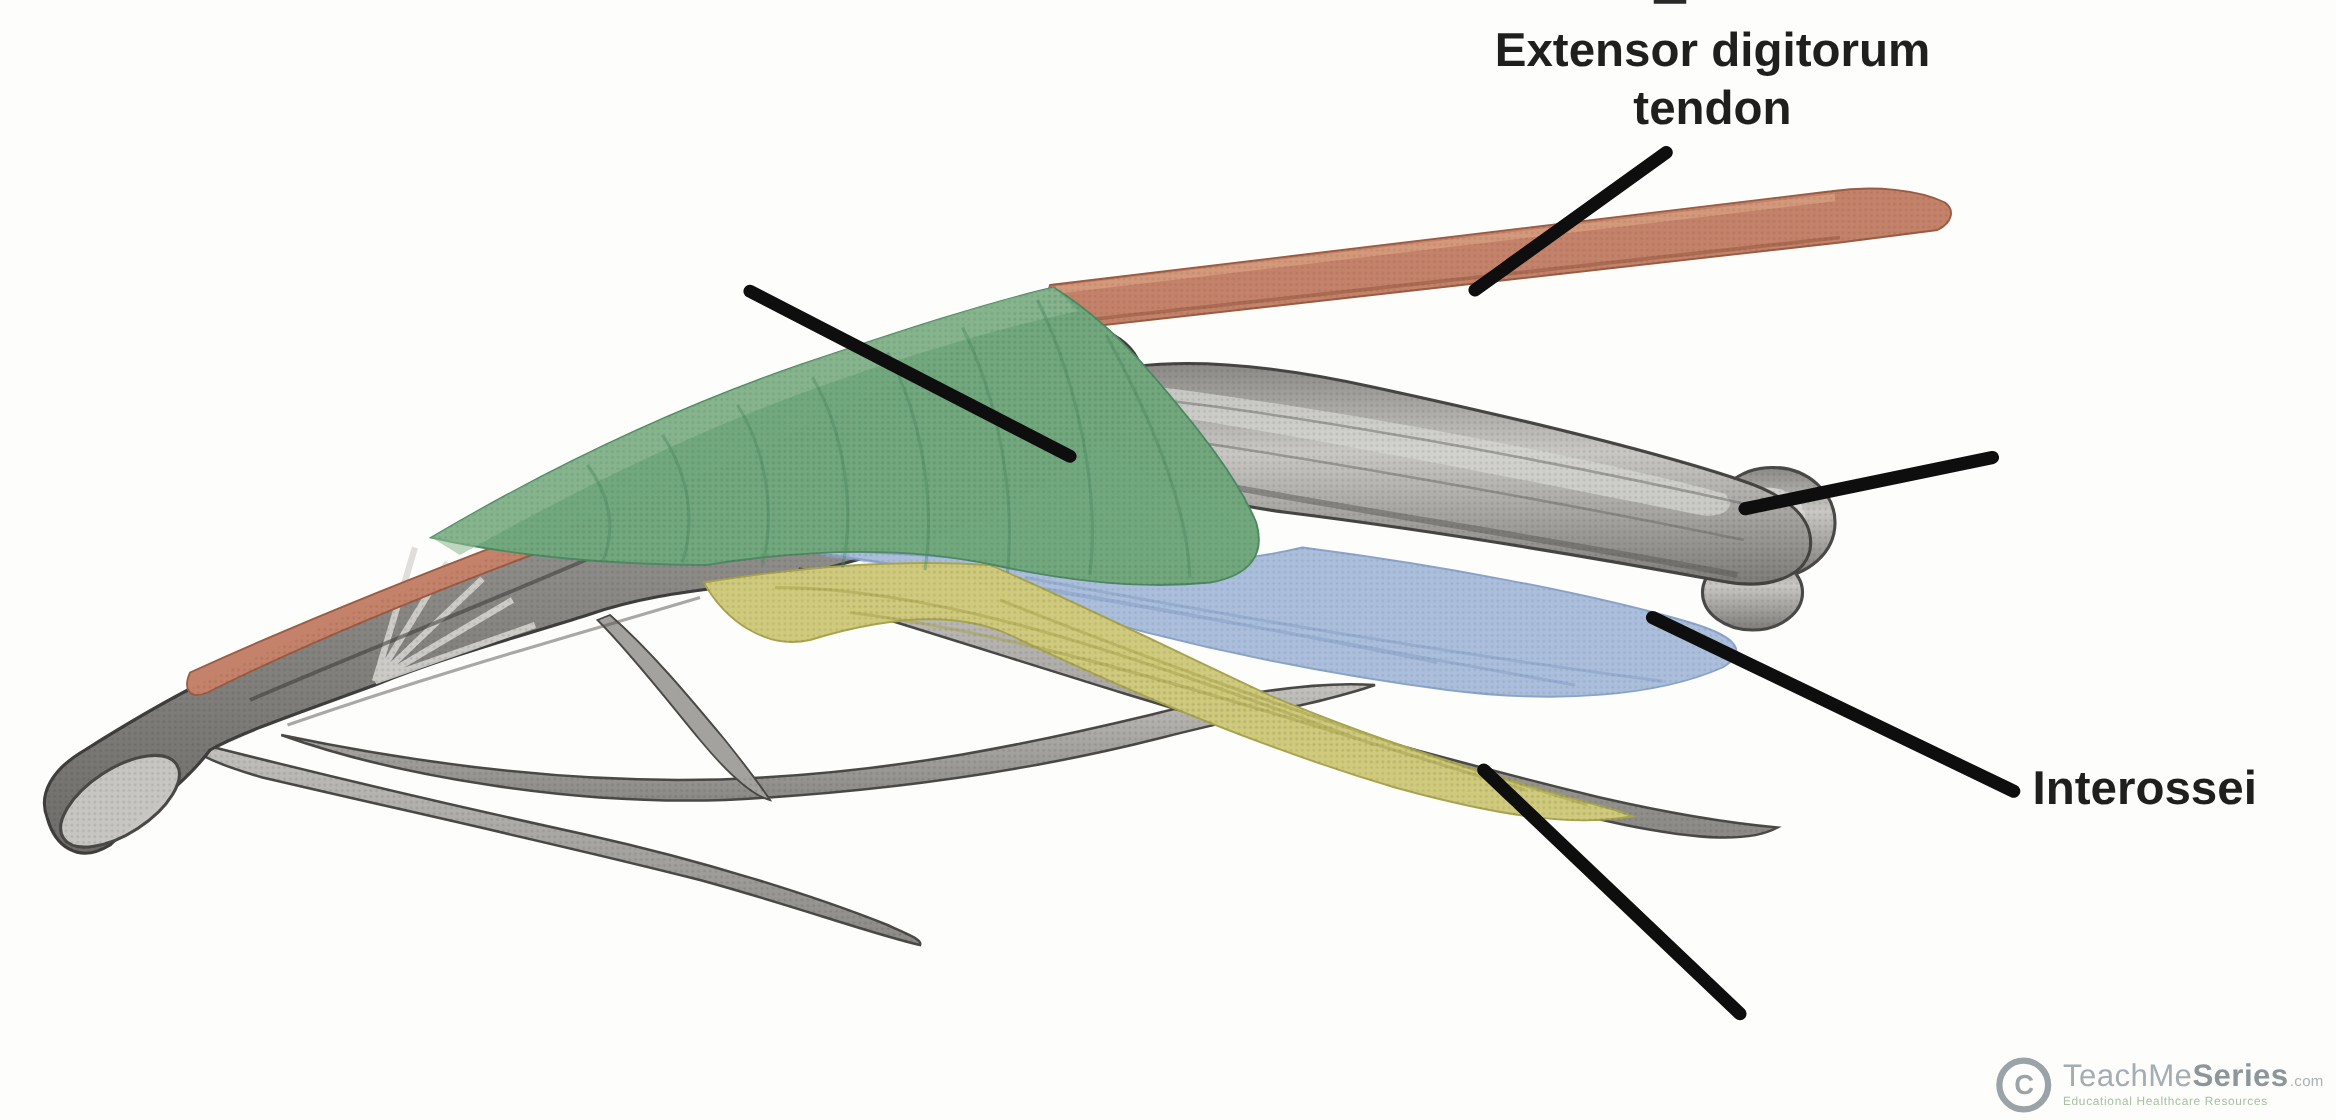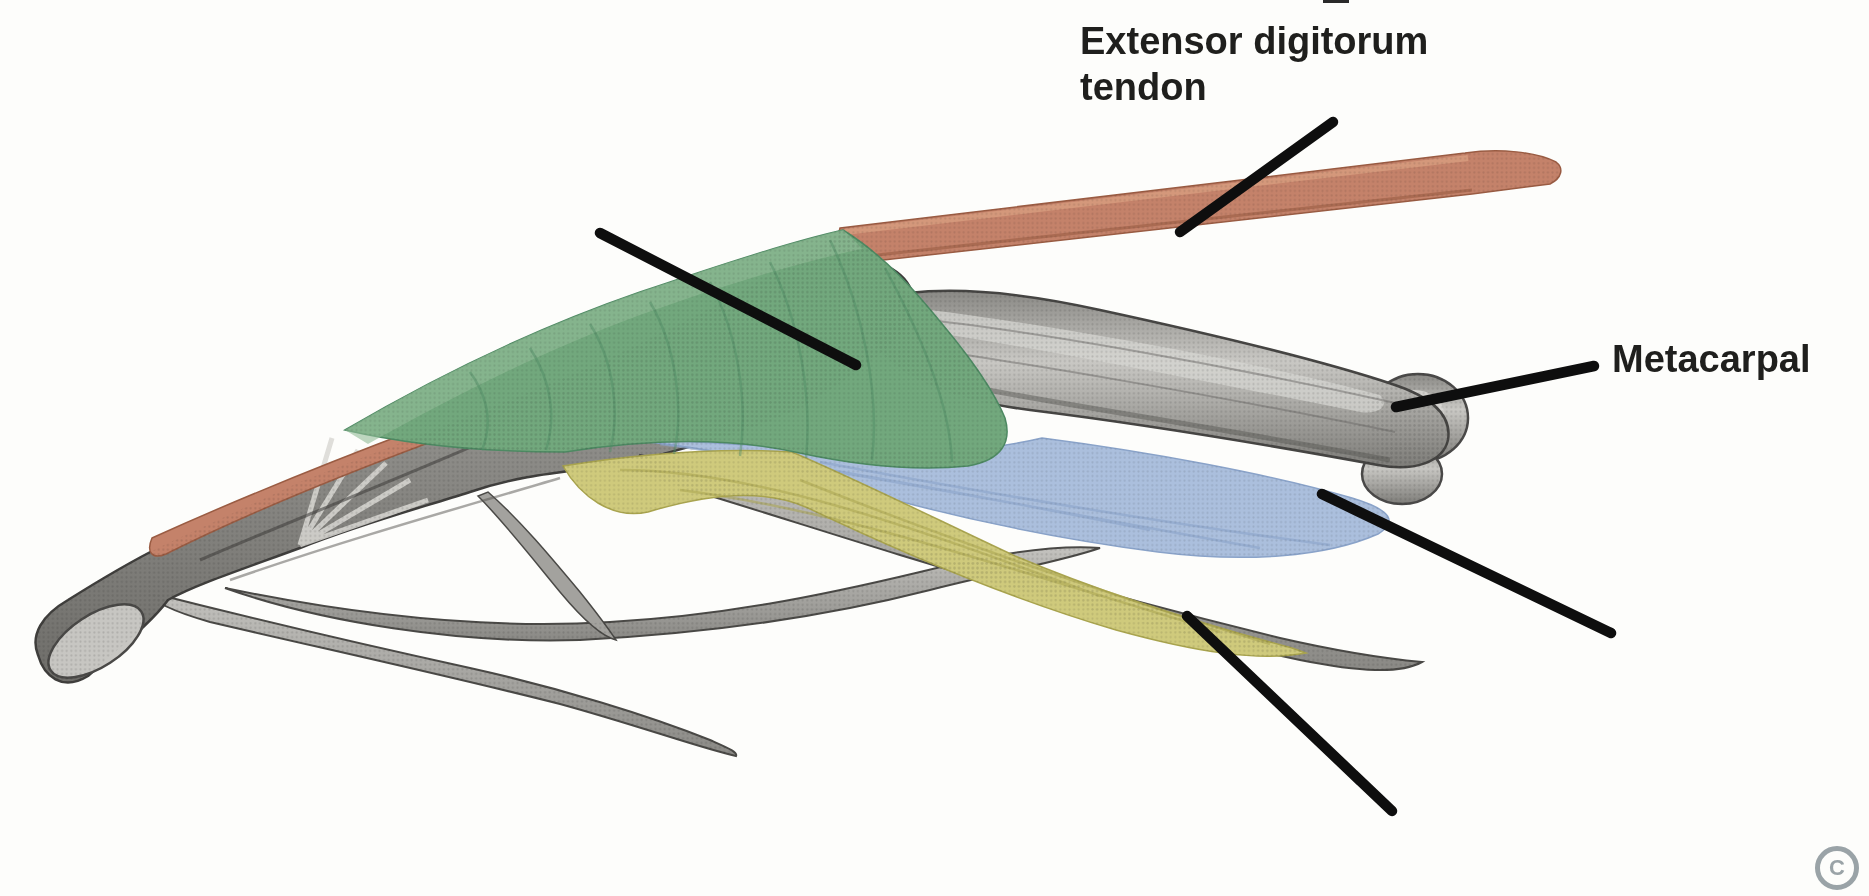--- a/index.html
+++ b/index.html
@@ -5,21 +5,21 @@
   html,body{margin:0;padding:0;background:#ffffff;}
   .stage{
     position:relative;width:1869px;height:896px;background:#fdfdfb;overflow:hidden;
     font-family:"Liberation Sans", sans-serif;
   }
   .stage svg{position:absolute;left:0;top:0;}
   .anno{
     position:absolute;font-weight:700;font-size:38px;line-height:1.22;color:#1f1f1d;
     white-space:pre-line;
   }
-  .anno-center{text-align:left;}
+  .anno-center{text-align:center;}
   .anno-right{text-align:right;}
   
   .wm{position:absolute;right:10px;bottom:6px;display:flex;align-items:center;gap:9px;}
   .wm-ring{
     width:34px;height:34px;border:5px solid #9aa3a7;border-radius:50%;
     display:flex;align-items:center;justify-content:center;
     color:#9aa3a7;font-size:22px;font-weight:700;line-height:1;
   }
   .wm-col{display:flex;flex-direction:column;}
   .wm-brand{font-size:25px;line-height:1;color:#a4adb1;letter-spacing:.3px;display:flex;align-items:baseline;}
@@ -161,21 +161,29 @@
       <path d="M 1187,616 L 1392,811" stroke="#0e0e0e"></path>
     </g>
 
     <rect x="1323" y="0" width="26" height="3" fill="#2a2a2a"></rect>
   </svg>
 
   <div class="anno anno-center" style="left:1080px;top:18px;width:580px;">Extensor digitorum
 tendon</div>
 
 
-  <div class="anno" style="left:1612px;top:336px;">Metacarpal</div>
 
+  <div class="anno" style="left:1626px;top:608px;">Interossei</div>
 
 
   <div class="wm">
     <div class="wm-ring">C</div>
+    <div class="wm-col">
+      <div class="wm-brand">
+        <span>TeachMe</span>
+          <span class="wm-bold">Series</span>
+          <span class="wm-tld">.com</span>
+      </div>
+      <div class="wm-tag">Educational Healthcare Resources</div>
+    </div>
   </div>
 
 </div>
 
 </body></html>

